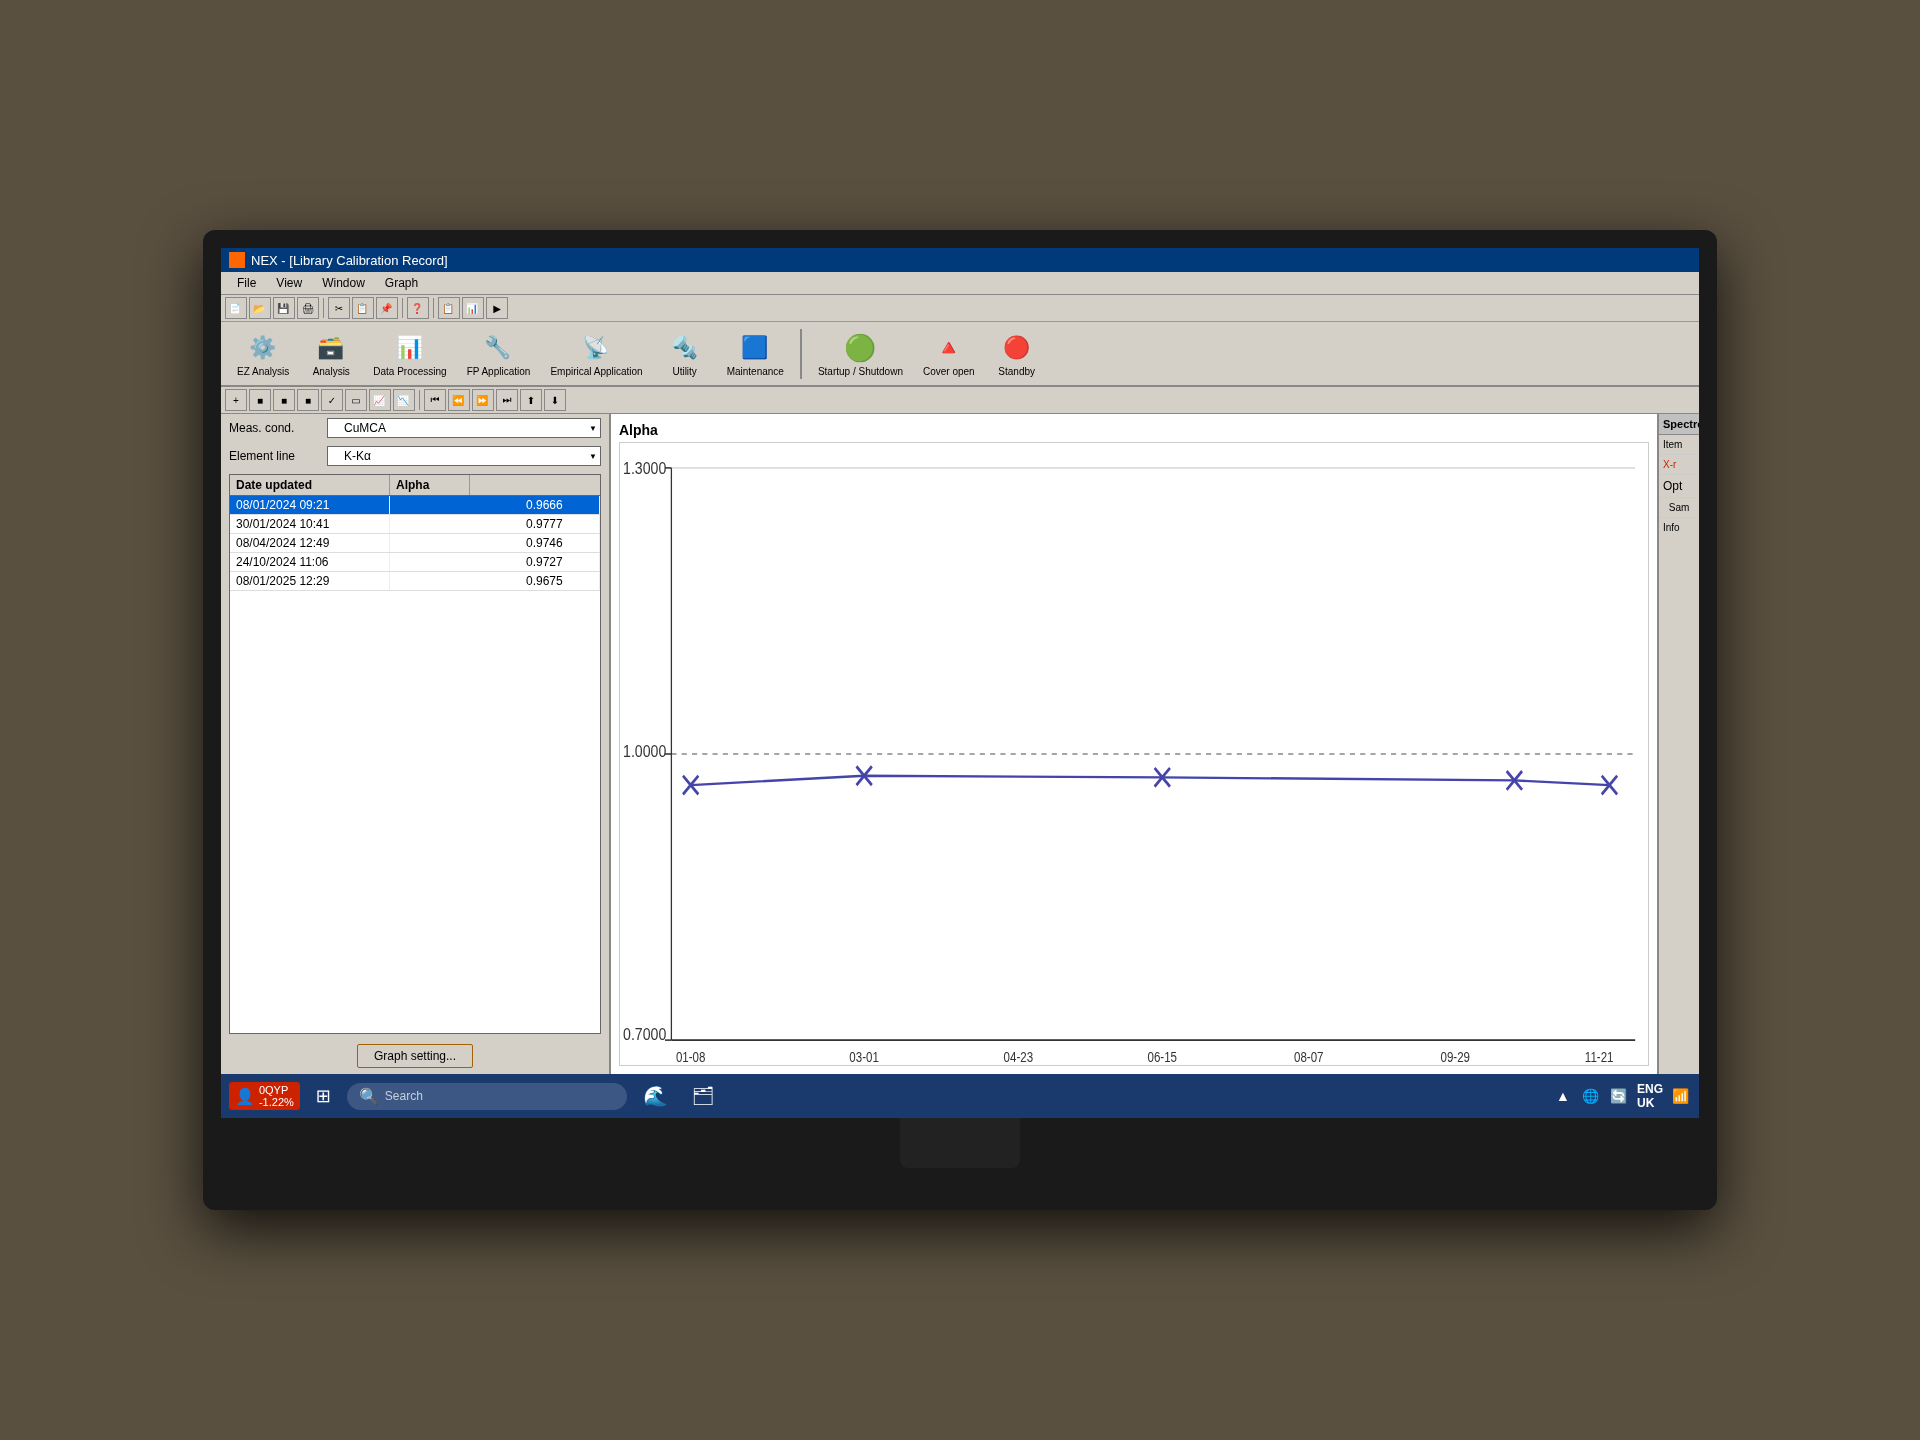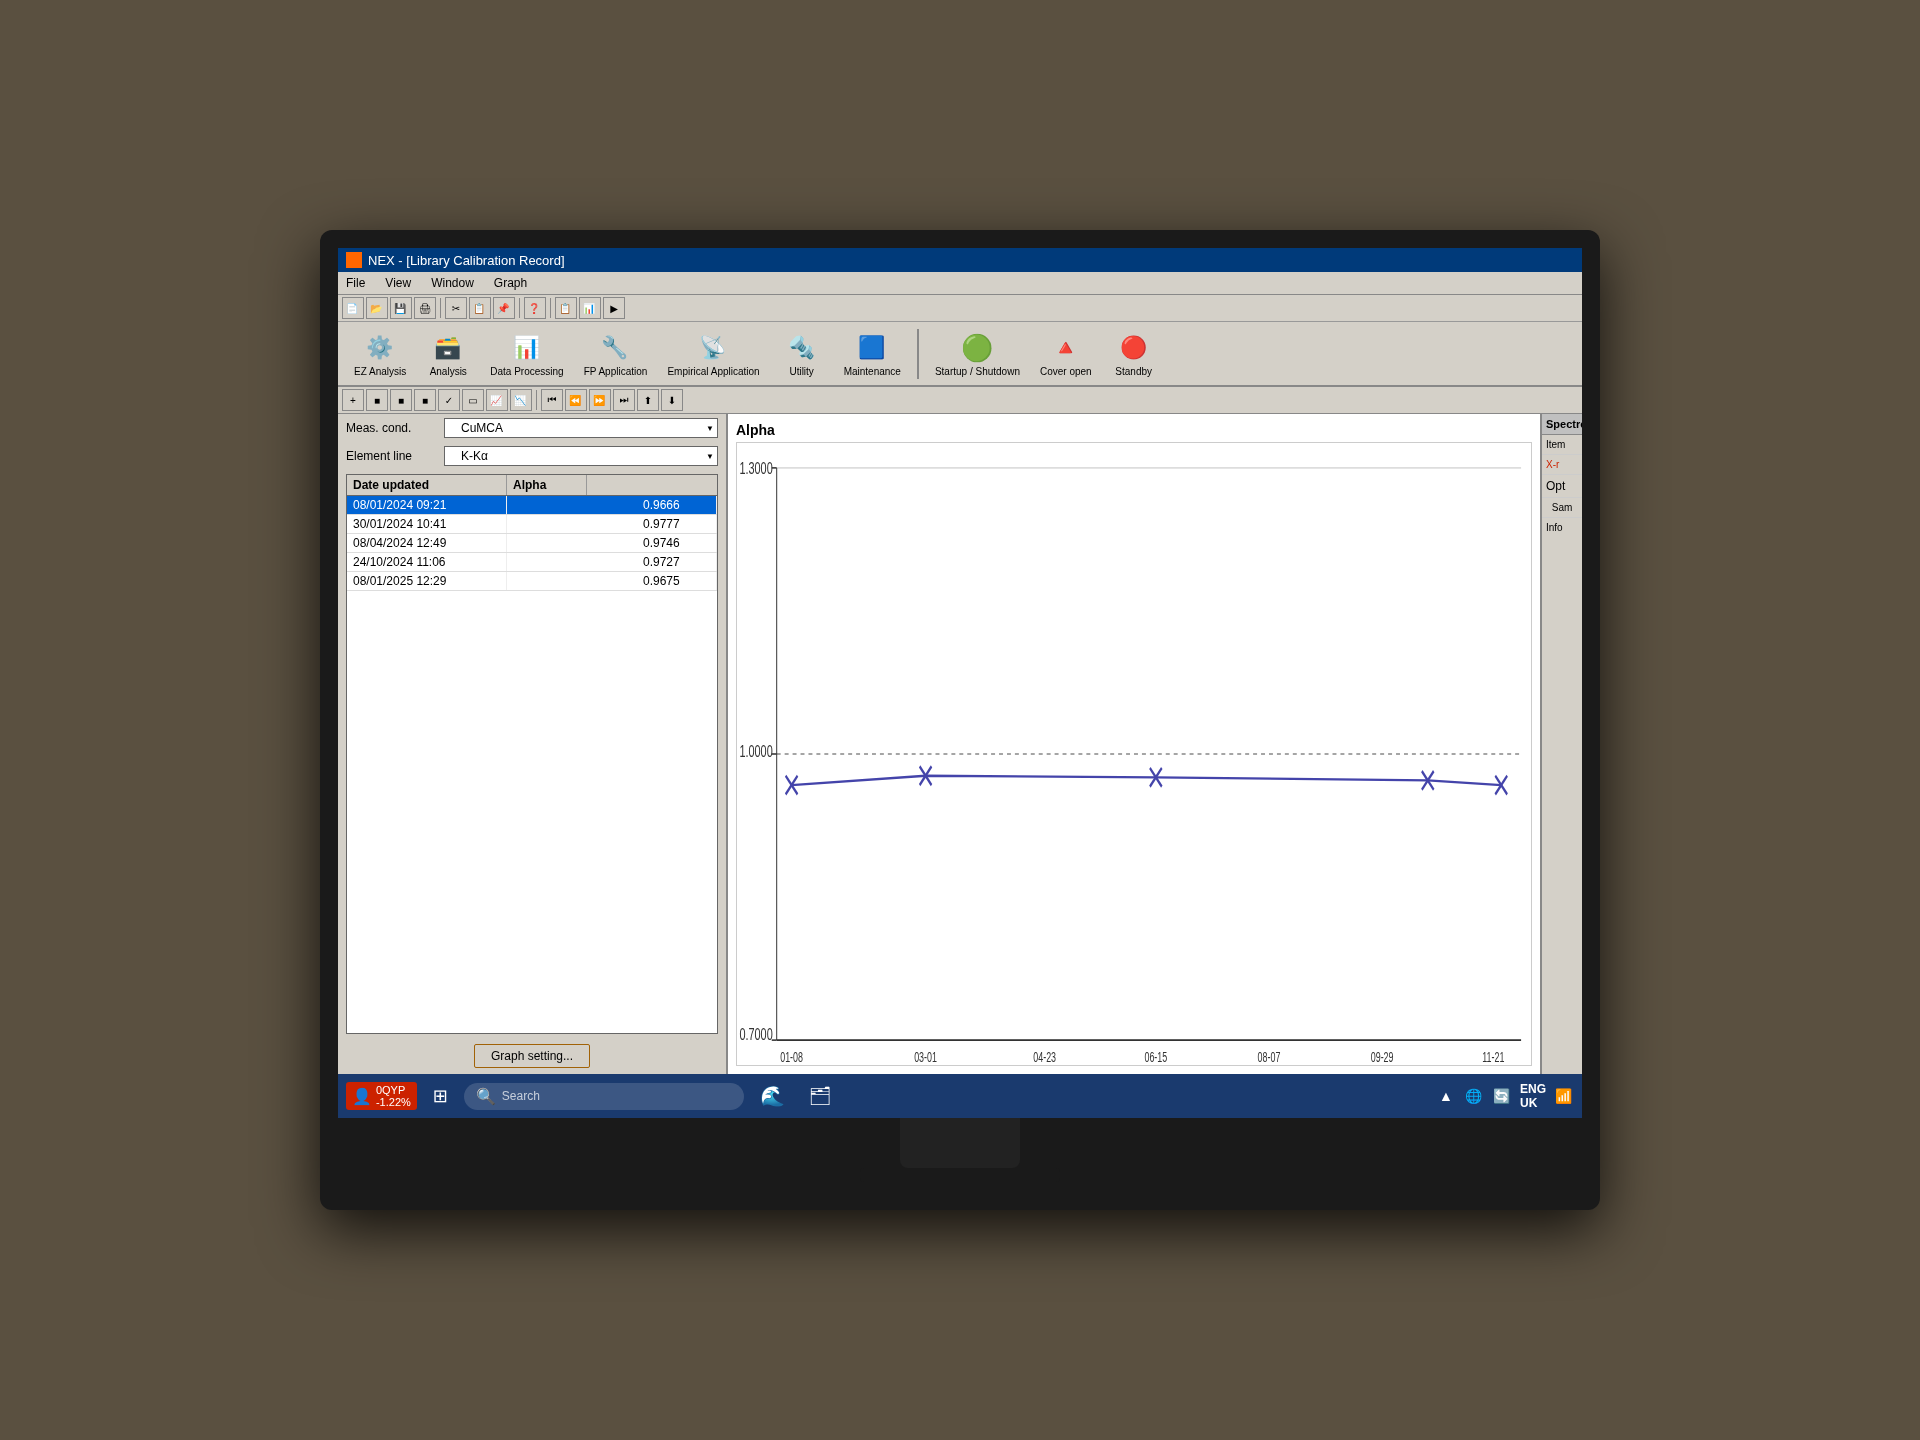--- a/index.html
+++ b/index.html
@@ -8,21 +8,21 @@
       height: 1440px;
       background: #5a5040;
       display: flex;
       align-items: center;
       justify-content: center;
       font-family: 'Segoe UI', Tahoma, Arial, sans-serif;
       overflow: hidden;
     }
 
     .monitor-bezel {
-      width: 1280px;
+      width: 1514px;
       height: 980px;
       background: #1a1a1a;
       border-radius: 12px;
       padding: 18px;
       box-shadow: 0 20px 60px rgba(0,0,0,0.8);
       display: flex;
       flex-direction: column;
       align-items: center;
     }
 
@@ -48,21 +48,21 @@
     .title-bar-icon {
       width: 16px;
       height: 16px;
       background: #ff6600;
       display: inline-block;
     }
 
     
     .menu-bar {
       background: #d4d0c8;
-      padding: 2px 4px;
+      padding: 2px 12px;
       display: flex;
       gap: 12px;
       font-size: 12px;
       border-bottom: 1px solid #888;
     }
     .menu-item {
       padding: 2px 4px;
       cursor: pointer;
       color: #000;
     }

